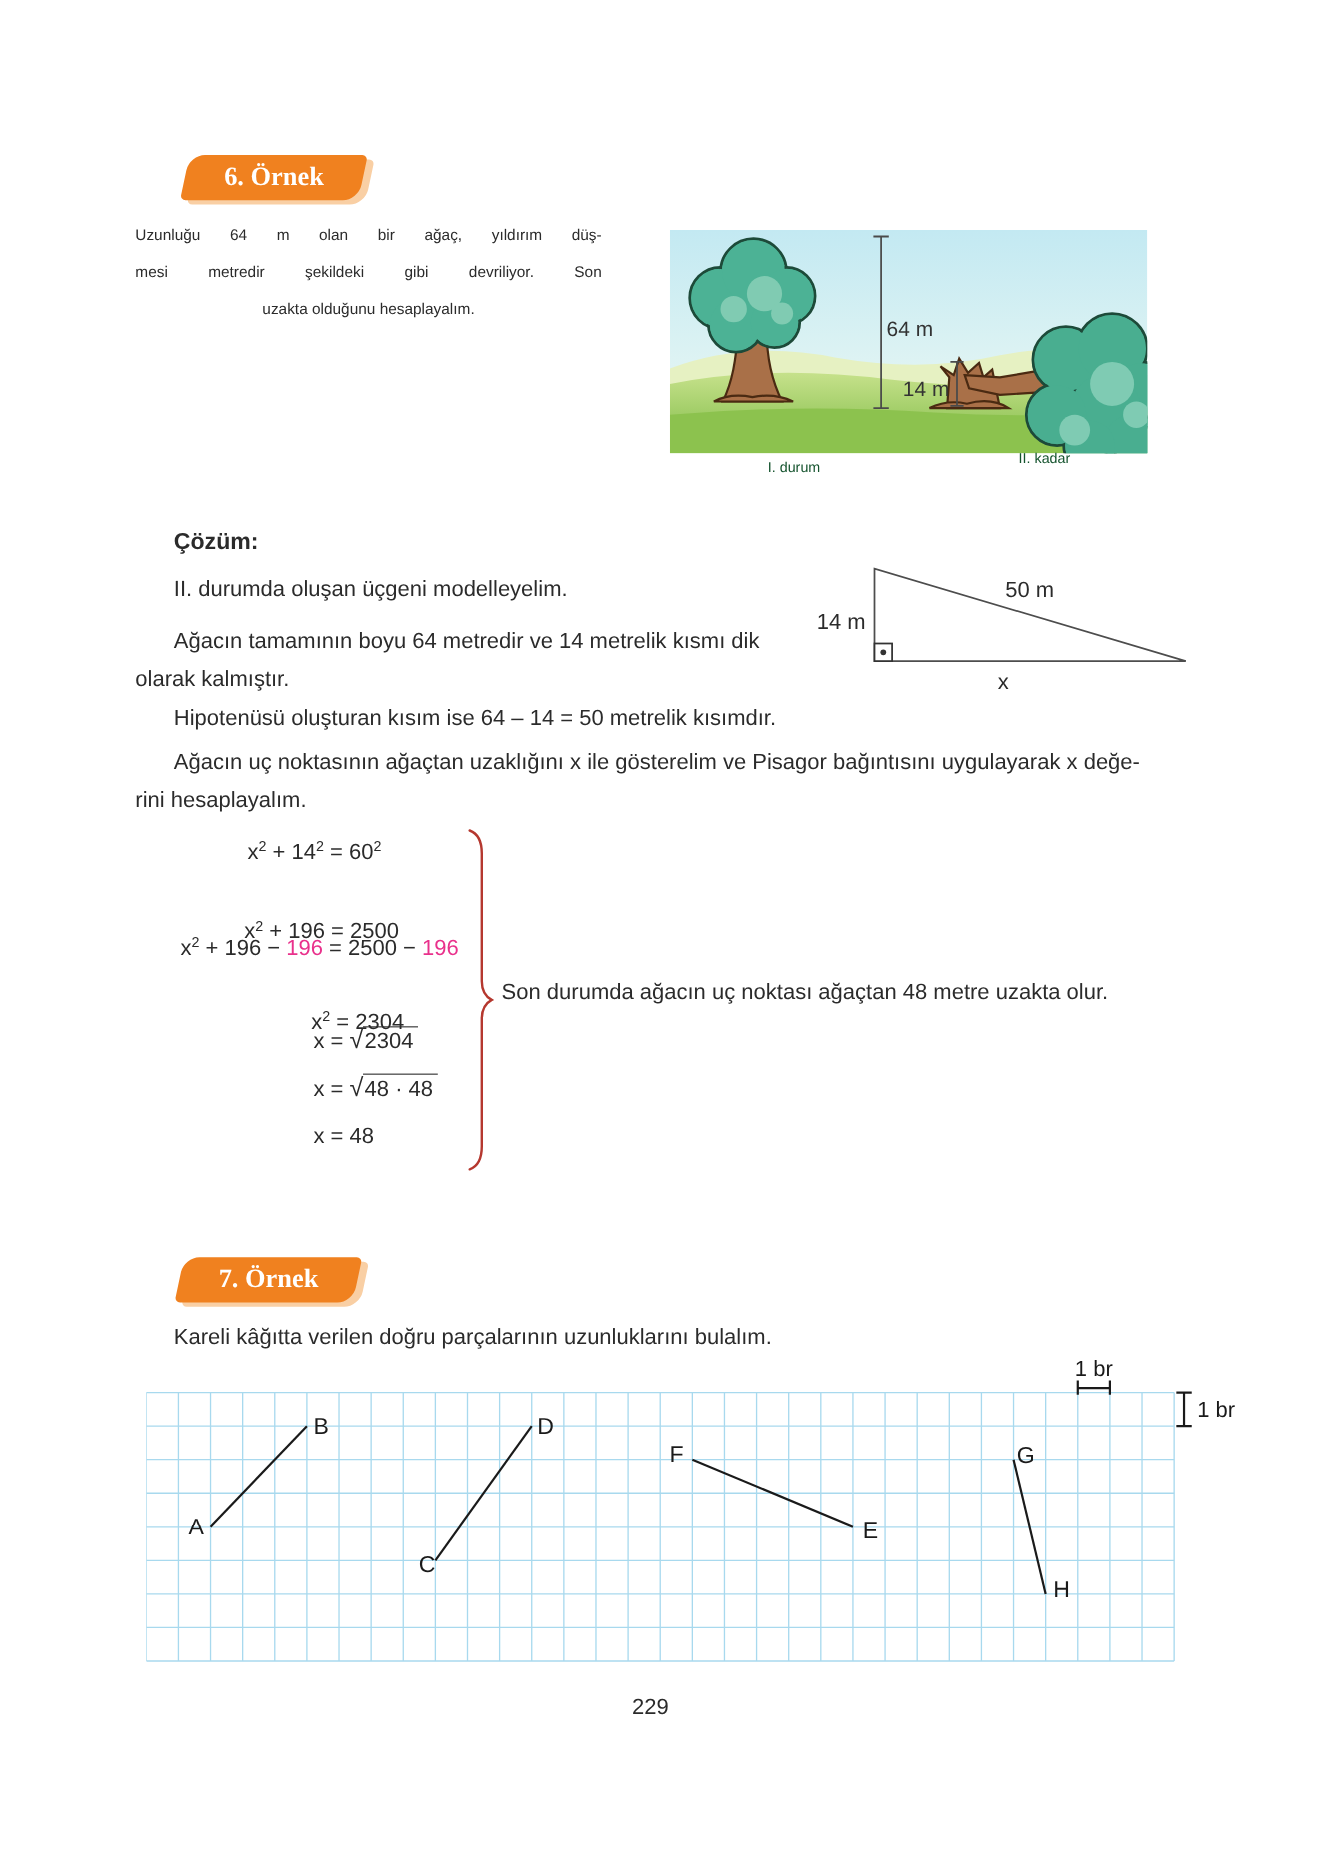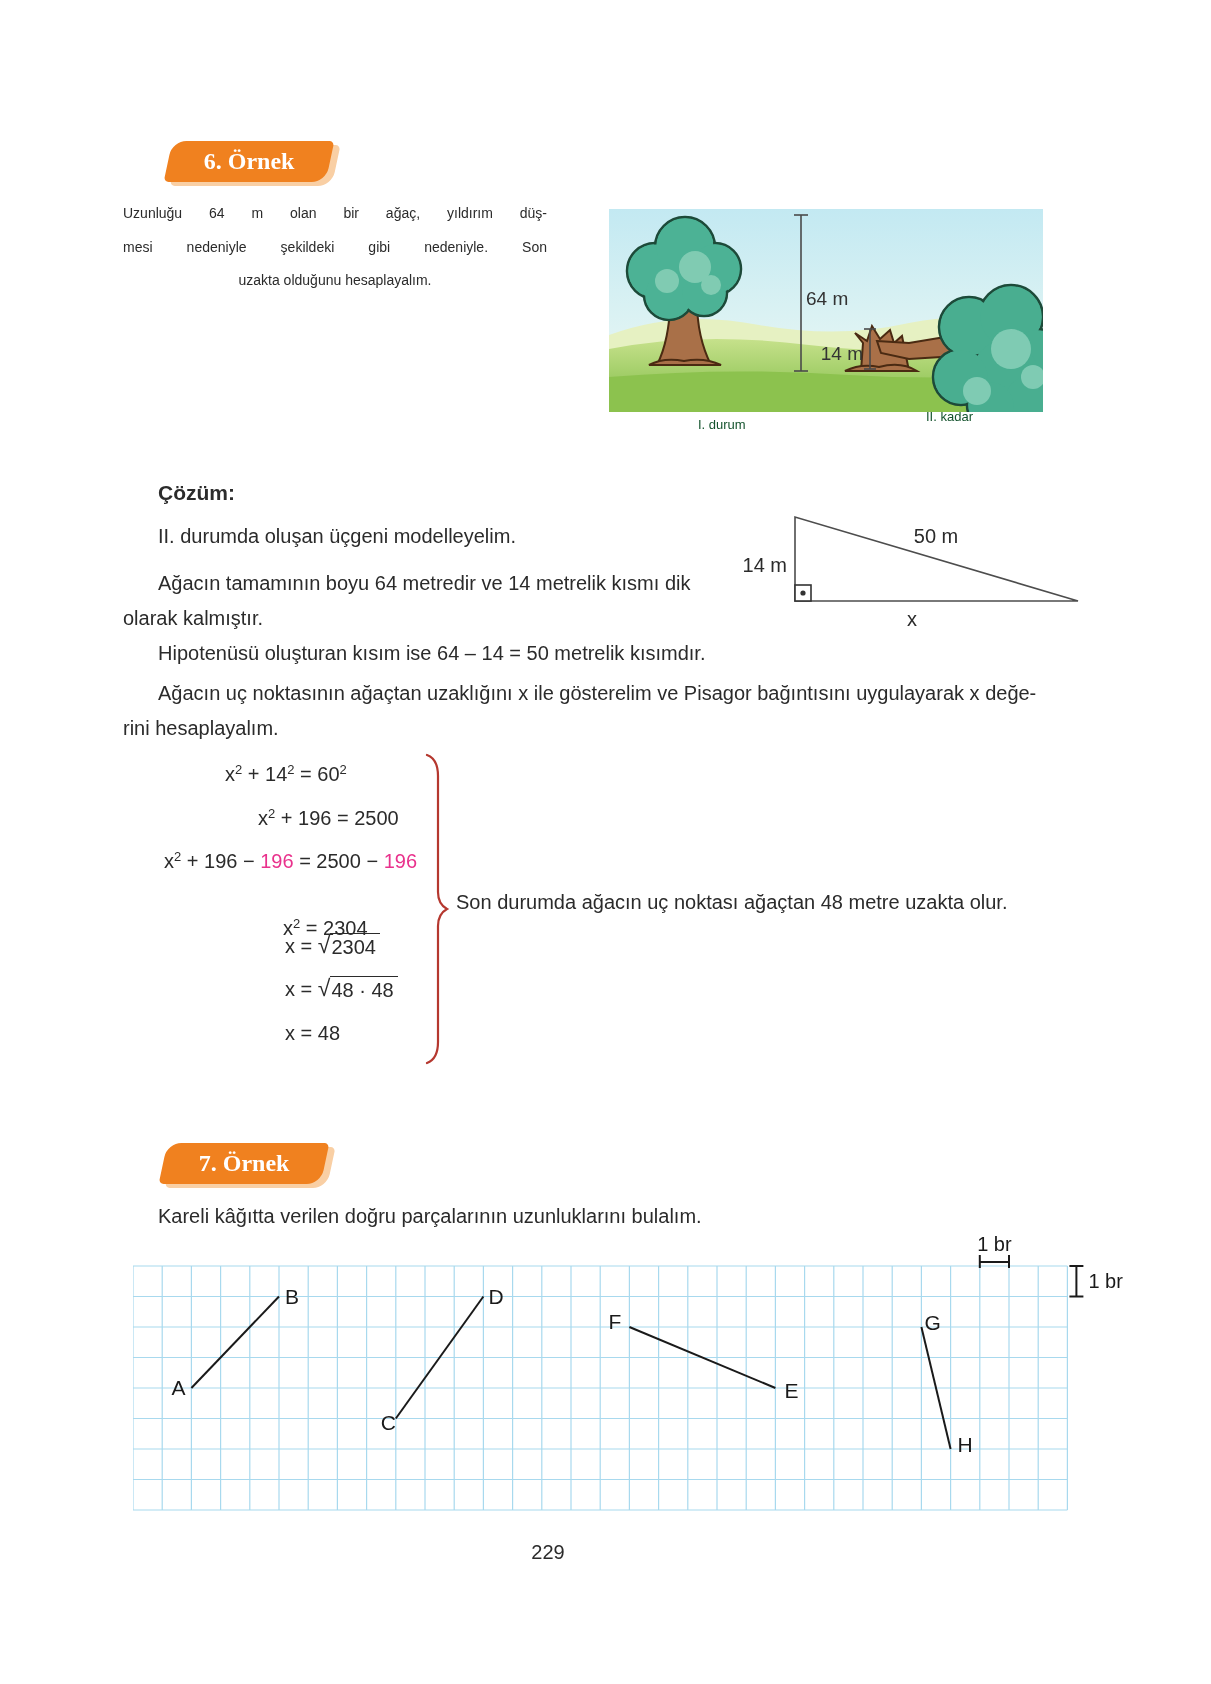--- a/index.html
+++ b/index.html
@@ -28,21 +28,21 @@
 <body>
 
 <div id="page">
 
   <div class="badge" style="left:168px;top:141px;">
     <span>6. Örnek</span>
   </div>
 
   <div class="abs para" style="left:123px;top:197px;">
     <div class="jline">Uzunluğu 64 m olan bir ağaç, yıldırım düş-</div>
-    <div class="jline">mesi nedeniyle şekildeki gibi nedeniyle. Son</div>
+    <div class="jline">mesi metredir şekildeki gibi devriliyor. Son</div>
     <div class="lline">uzakta olduğunu hesaplayalım.</div>
   </div>
 
   <svg class="abs" style="left:609px;top:209px;" width="434" height="203" viewBox="0 0 434 203">
     <defs>
       <linearGradient id="sky" x1="0" y1="0" x2="0" y2="1">
         <stop offset="0" stop-color="#c3e9f2"></stop>
           <stop offset="1" stop-color="#f0faf4"></stop>
       </linearGradient>
       <linearGradient id="grass" x1="0" y1="0" x2="0" y2="1">
@@ -139,21 +139,21 @@
     <polygon points="55,49 55,133 338,133" fill="none" stroke="#4d4d4d" stroke-width="1.6"></polygon>
     <rect x="55" y="117" width="16" height="16" fill="#ffffff" stroke="#333" stroke-width="1.6"></rect>
     <circle cx="63" cy="125" r="2.6" fill="#333"></circle>
     <text x="47" y="104" font-size="20" fill="#2b2b2b" text-anchor="end">14 m</text>
     <text x="196" y="75" font-size="20" fill="#2b2b2b" text-anchor="middle">50 m</text>
     <text x="172" y="158" font-size="20" fill="#2b2b2b" text-anchor="middle">x</text>
   </svg>
 
   <div id="equations">
       <div class="eq" style="left: 225px; top: 762px;"><span>x</span><sup>2</sup><span> + 14</span><sup>2</sup><span> = 60</span><sup>2</sup></div>
-      <div class="eq" style="left: 222px; top: 806px; margin-left: 36px;"><span>x</span><sup>2</sup><span> + 196 = 2500</span></div>
+      <div class="eq" style="left: 222px; top: 834px;"><span>x</span><sup>2</sup><span> + 196 = 2500</span></div>
       <div class="eq" style="left: 164px; top: 849px;"><span>x</span><sup>2</sup><span> + 196 − </span><span style="color: rgb(233, 49, 140);">196</span><span> = 2500 − </span><span style="color: rgb(233, 49, 140);">196</span></div>
       <div class="eq" style="left: 283px; top: 916px;"><span>x</span><sup>2</sup><span> = 2304</span></div>
       <div class="eq" style="left: 285px; top: 933px;"><span>x = </span><span class="sqrt">
           <span class="rad">√</span>
           <span class="bar">2304</span>
         </span></div>
       <div class="eq" style="left: 285px; top: 976px;"><span>x = </span><span class="sqrt">
           <span class="rad">√</span>
           <span class="bar">48 · 48</span>
         </span></div>
@@ -238,14 +238,14 @@
         <text x="152" y="77.5" font-size="21" fill="#1a1a1a" text-anchor="start">B</text>
         <text x="262.8" y="203.5" font-size="21" fill="#1a1a1a" text-anchor="end">C</text>
         <text x="355.4" y="77.5" font-size="21" fill="#1a1a1a" text-anchor="start">D</text>
         <text x="488.4" y="103" font-size="21" fill="#1a1a1a" text-anchor="end">F</text>
         <text x="651.4" y="172" font-size="21" fill="#1a1a1a" text-anchor="start">E</text>
         <text x="791.4" y="104" font-size="21" fill="#1a1a1a" text-anchor="start">G</text>
         <text x="824.6" y="226" font-size="21" fill="#1a1a1a" text-anchor="start">H</text>
       </g>
   </svg>
 
-  <div class="abs txt" style="left:488px;top:1540px;width:120px;text-align:center;">229</div>
+  <div class="abs txt" style="left:488px;top:1540px;width:120px;text-align:right;">229</div>
 </div>
 
 </body></html>

